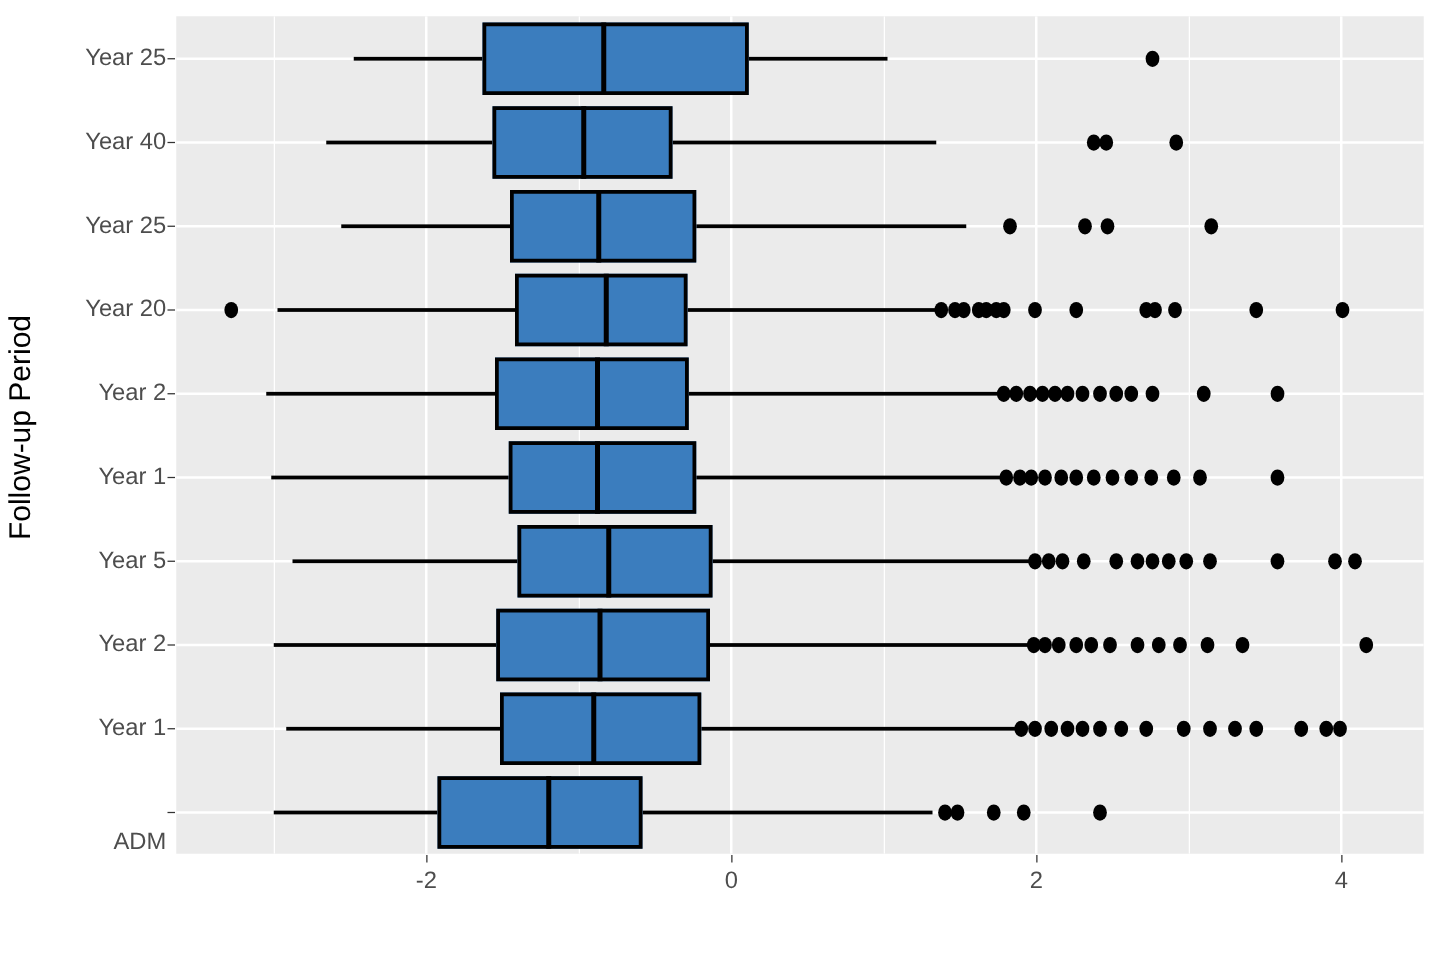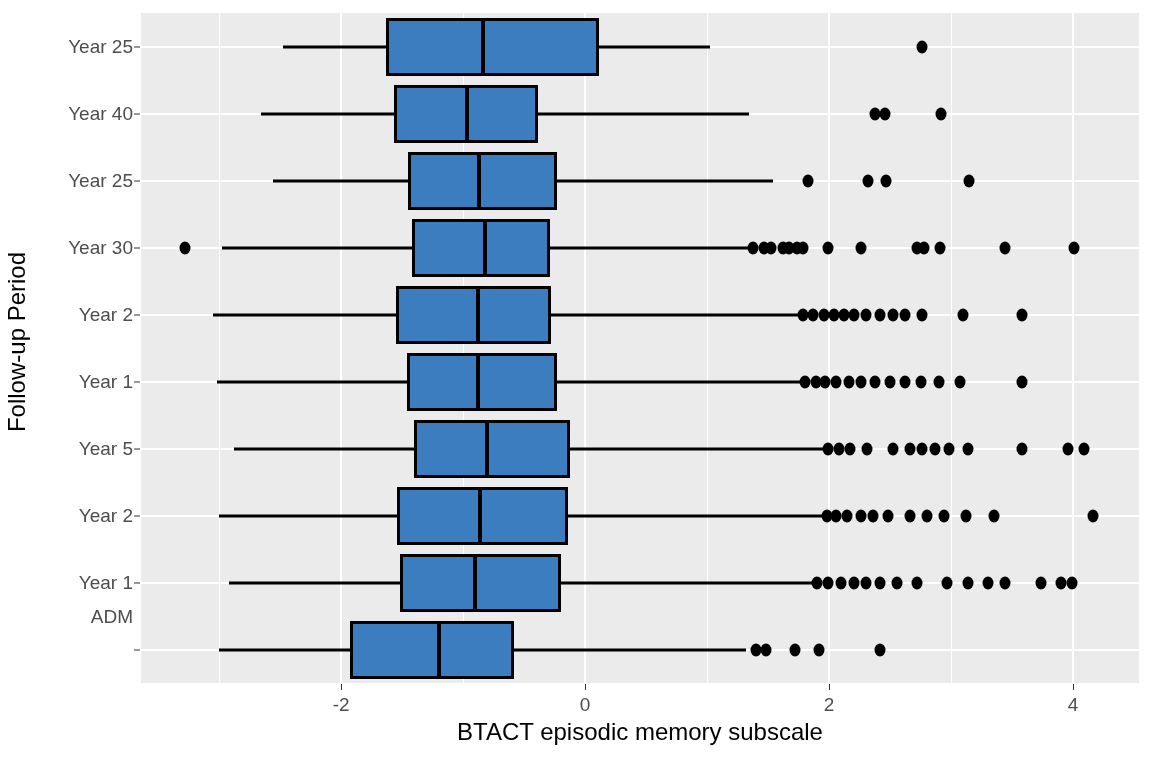--- a/index.html
+++ b/index.html
@@ -152,27 +152,27 @@
 <div id="figure">
 
   <div id="y-axis-title">
     <span>Follow-up Period</span>
   </div>
 
   <div id="y-tick-labels">
       <div class="y-tick-label" style="top: 46.5px;">Year 25</div>
       <div class="y-tick-label" style="top: 113.5px;">Year 40</div>
       <div class="y-tick-label" style="top: 180.5px;">Year 25</div>
-      <div class="y-tick-label" style="top: 247.5px;">Year 30</div>
+      <div class="y-tick-label" style="top: 247.5px;">Year 20</div>
       <div class="y-tick-label" style="top: 314.5px;">Year 2</div>
       <div class="y-tick-label" style="top: 381.5px;">Year 1</div>
       <div class="y-tick-label" style="top: 448.5px;">Year 5</div>
       <div class="y-tick-label" style="top: 515.5px;">Year 2</div>
       <div class="y-tick-label" style="top: 582.5px;">Year 1</div>
-      <div class="y-tick-label" style="top: 617px;">ADM</div>
+      <div class="y-tick-label" style="top: 674px;">ADM</div>
     </div>
 
   <div id="panel">
       <div class="grid-minor-x" style="left: 77.5831px;"></div>
       <div class="grid-minor-x" style="left: 321.593px;"></div>
       <div class="grid-minor-x" style="left: 565.603px;"></div>
       <div class="grid-minor-x" style="left: 809.612px;"></div>
       <div class="grid-major-x" style="left: 199.088px;"></div>
       <div class="grid-major-x" style="left: 443.098px;"></div>
       <div class="grid-major-x" style="left: 687.108px;"></div>
@@ -327,21 +327,20 @@
       <div class="x-tick-label" style="left: 341.088px;">-2</div>
       <div class="x-tick-mark" style="left: 341.088px;"></div>
       <div class="x-tick-label" style="left: 585.098px;">0</div>
       <div class="x-tick-mark" style="left: 585.098px;"></div>
       <div class="x-tick-label" style="left: 829.108px;">2</div>
       <div class="x-tick-mark" style="left: 829.108px;"></div>
       <div class="x-tick-label" style="left: 1073.12px;">4</div>
       <div class="x-tick-mark" style="left: 1073.12px;"></div>
     </div>
 
-  <div id="x-axis-title">BTACT episodic memory subscale</div>
 
 <div class="y-tick-mark" style="top: 46.5px;"></div>
     <div class="y-tick-mark" style="top: 113.5px;"></div>
     <div class="y-tick-mark" style="top: 180.5px;"></div>
     <div class="y-tick-mark" style="top: 247.5px;"></div>
     <div class="y-tick-mark" style="top: 314.5px;"></div>
     <div class="y-tick-mark" style="top: 381.5px;"></div>
     <div class="y-tick-mark" style="top: 448.5px;"></div>
     <div class="y-tick-mark" style="top: 515.5px;"></div>
     <div class="y-tick-mark" style="top: 582.5px;"></div>

